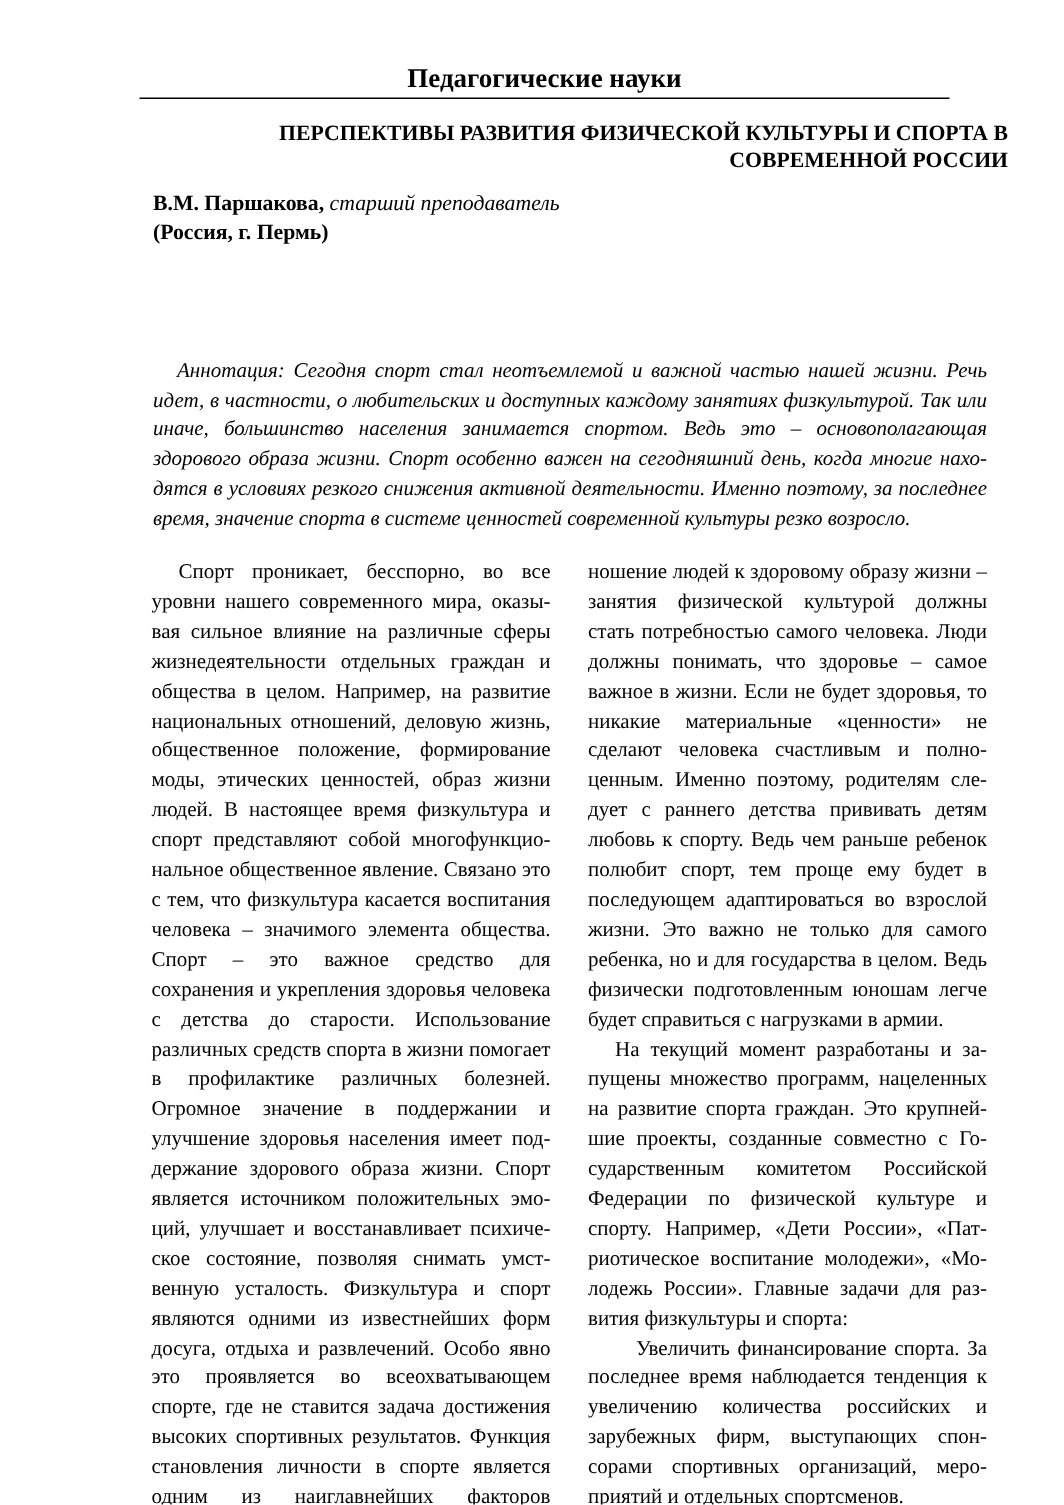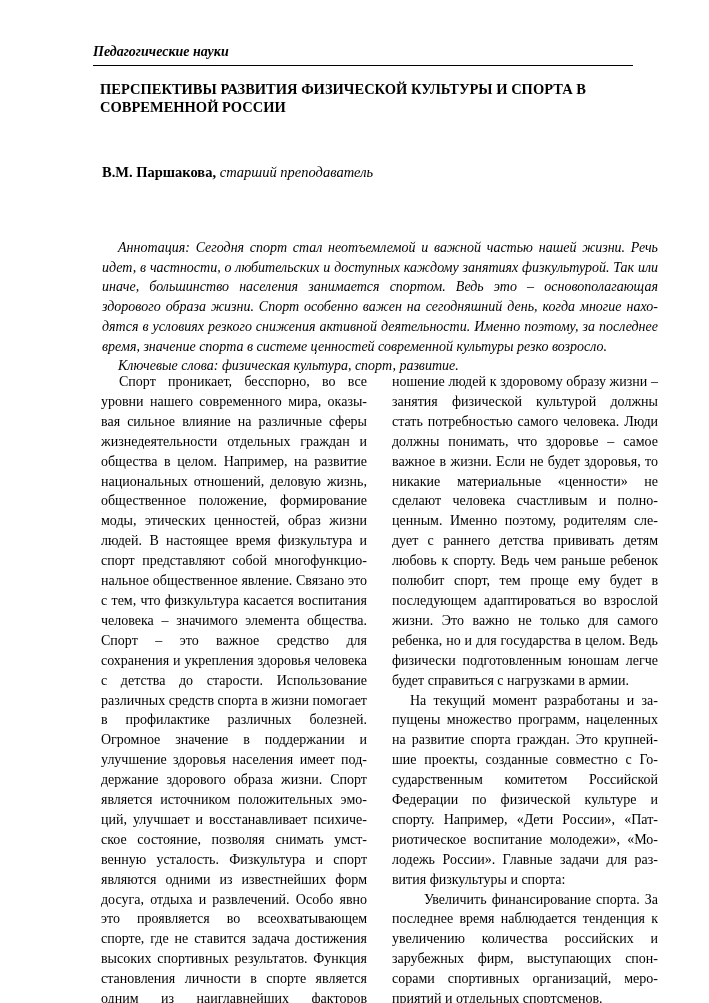--- a/index.html
+++ b/index.html
@@ -1,25 +1,25 @@
 <!DOCTYPE html>
 <html><head>
 <meta charset="utf-8">
 <style>
   html, body { margin: 0; padding: 0; background: #ffffff; }
   body { width: 709px; height: 1003px; position: relative; overflow: hidden;
          font-family: "Liberation Serif", "DejaVu Serif", serif; color: #000; }
   .section-header { position: absolute; left: 93px; width: 540px; top: 44px;
-         font-style: italic; font-weight: bold; font-size: 14px; line-height: 16px; }
+         text-align: center; font-weight: bold; font-size: 18px; line-height: 16px; }
   .rule { position: absolute; left: 93px; width: 540px; top: 65px; height: 0;
          border-top: 1.5px solid #000; }
-  .title { position: absolute; left: 100px; width: 560px; top: 80px;
-         text-align: left; font-weight: bold; font-size: 14.5px; line-height: 18px; }
+  .title { position: absolute; left: 112px; width: 560px; top: 80px;
+         text-align: right; font-weight: bold; font-size: 14.5px; line-height: 18px; }
   .authors { position: absolute; left: 102px; width: 570px; top: 127px;
-         font-size: 14.5px; line-height: 19px; margin-top: 36px; }
+         font-size: 14.5px; line-height: 19px; }
   .authors .b { font-weight: bold; }
   .authors .i { font-style: italic; }
   .authors div { white-space: nowrap; }
   .abstract { position: absolute; left: 102px; width: 556px; top: 238px;
          font-style: italic; font-size: 14px; line-height: 19.7px; text-align: justify; }
   .abstract p { margin: 0; text-indent: 16px; }
   .abstract .lbl { font-weight: normal; }
   .col { position: absolute; top: 372px; width: 266px; font-size: 14px;
          line-height: 19.9px; text-align: justify; hyphens: manual; }
   .col.left { left: 101px; }
@@ -34,25 +34,25 @@
 <div class="section-header">Педагогические науки</div>
 <div class="rule"></div>
 
 <div class="title">ПЕРСПЕКТИВЫ РАЗВИТИЯ ФИЗИЧЕСКОЙ КУЛЬТУРЫ И СПОРТА В СОВРЕМЕННОЙ РОССИИ</div>
 
 <div class="authors">
   <div>
     <span class="b">В.М. Паршакова,</span>
     <span class="i">старший преподаватель</span>
   </div>
+  <div class="b">(Россия, г. Пермь)</div>
 </div>
 
 <div class="abstract">
   <p><span class="lbl">Аннотация:</span> <span>Сегодня спорт стал неотъемлемой и важной частью нашей жизни. Речь идет, в частности, о любительских и доступных каждому занятиях физкультурой. Так или иначе, большинство населения занимается спортом. Ведь это – основополагающая здорового образа жизни. Спорт особенно важен на сегодняшний день, когда многие нахо­дятся в условиях резкого снижения активной деятельности. Именно поэтому, за послед­нее время, значение спорта в системе ценностей современной культуры резко возросло.</span></p>
-  <p><span class="lbl">Ключевые слова</span><span>: физическая культура, спорт, развитие.</span></p>
 </div>
 
 <div class="col left">
   <p>Спорт проникает, бесспорно, во все уровни нашего современного мира, оказы­вая сильное влияние на различные сферы жизнедеятельности отдельных граждан и общества в целом. Например, на развитие национальных отношений, деловую жизнь, общественное положение, формирование моды, этических ценностей, образ жизни людей. В настоящее время физкультура и спорт представляют собой многофункцио­нальное общественное явление. Связано это с тем, что физкультура касается воспи­тания человека – значимого элемента об­щества. Спорт – это важное средство для сохранения и укрепления здоровья челове­ка с детства до старости. Использование различных средств спорта в жизни помо­гает в профилактике различных болезней. Огромное значение в поддержании и улучшение здоровья населения имеет под­держание здорового образа жизни. Спорт является источником положительных эмо­ций, улучшает и восстанавливает психиче­ское состояние, позволяя снимать умст­венную усталость. Физкультура и спорт являются одними из известнейших форм досуга, отдыха и развлечений. Особо явно это проявляется во всеохватывающем спорте, где не ставится задача достижения высоких спортивных результатов. Функ­ция становления личности в спорте явля­ется одним из наиглавнейших факторов вовлечения граждан в общественную жизнь. Вместе с тем, следует поменять от­</p>
 </div>
 
 <div class="col right">
   <p class="noindent">ношение людей к здоровому образу жизни – занятия физической культурой должны стать потребностью самого человека. Лю­ди должны понимать, что здоровье – самое важное в жизни. Если не будет здоровья, то никакие материальные «ценности» не сделают человека счастливым и полно­ценным. Именно поэтому, родителям сле­дует с раннего детства прививать детям любовь к спорту. Ведь чем раньше ребе­нок полюбит спорт, тем проще ему будет в последующем адаптироваться во взрослой жизни. Это важно не только для самого ребенка, но и для государства в целом. Ведь физически подготовленным юношам легче будет справиться с нагрузками в ар­мии.</p>
   <p>На текущий момент разработаны и за­пущены множество программ, нацеленных на развитие спорта граждан. Это крупней­шие проекты, созданные совместно с Го­сударственным комитетом Российской Федерации по физической культуре и спорту. Например, «Дети России», «Пат­риотическое воспитание молодежи», «Мо­лодежь России». Главные задачи для раз­вития физкультуры и спорта:</p>
   <p class="task">Увеличить финансирование спорта. За последнее время наблюдается тенден­ция к увеличению количества российских и зарубежных фирм, выступающих спон­сорами спортивных организаций, меро­приятий и отдельных спортсменов.</p>

